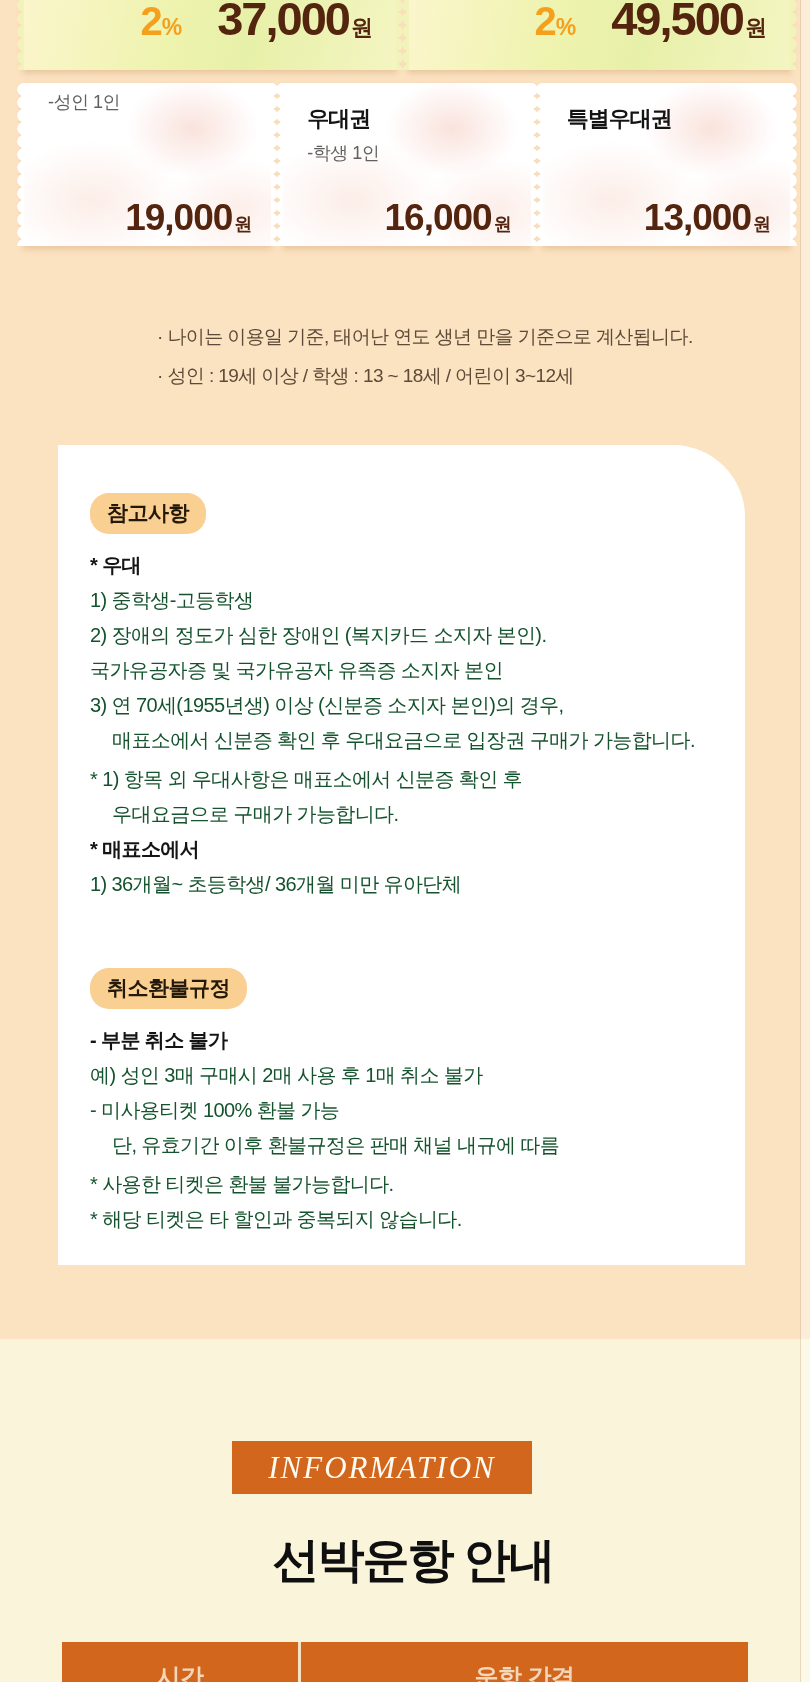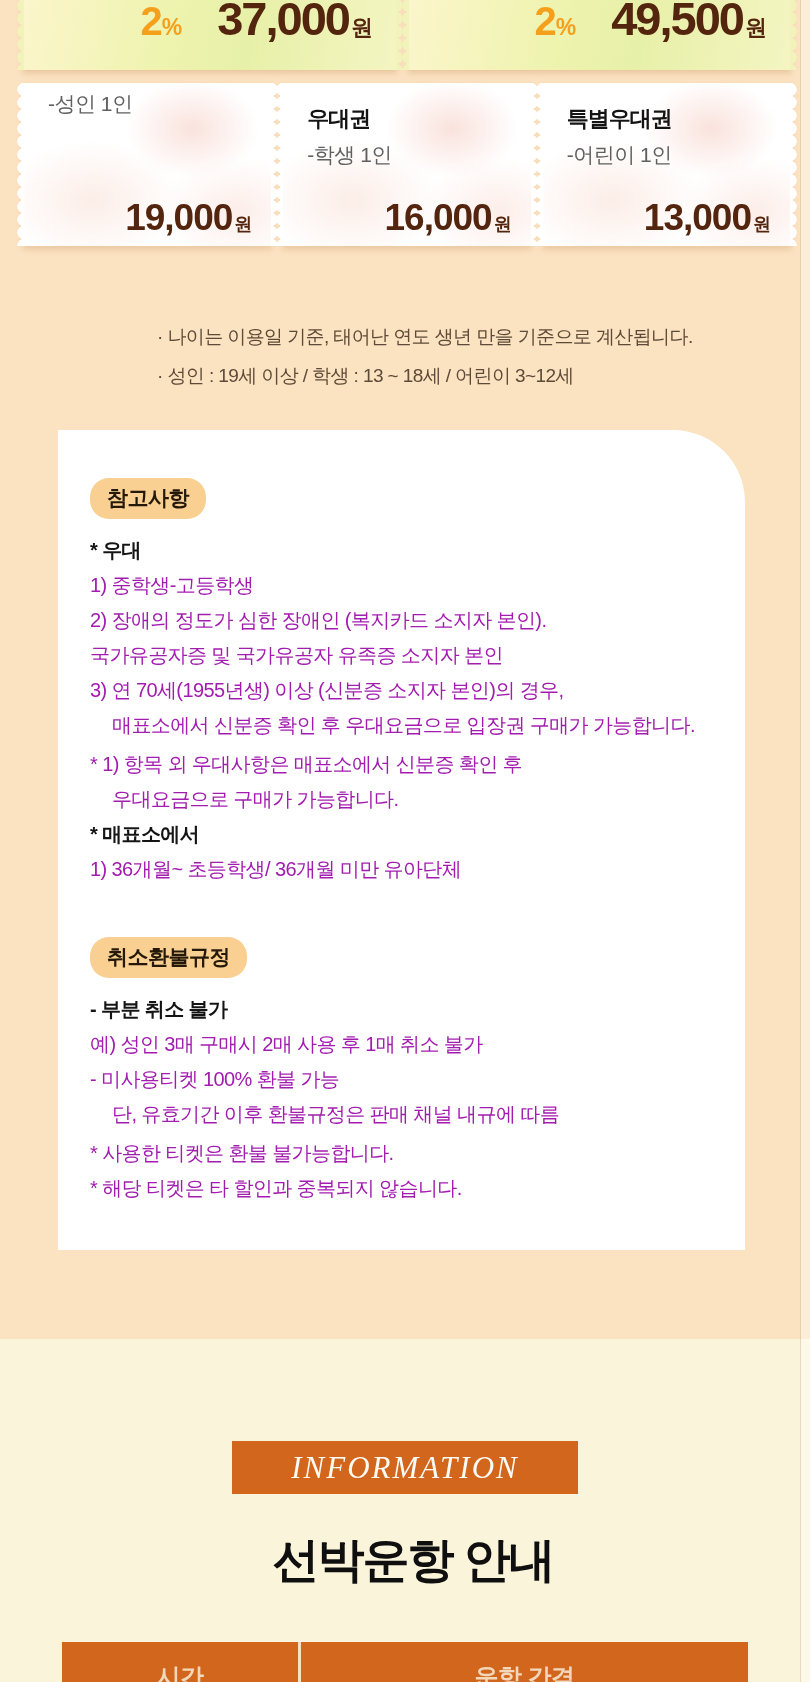--- a/index.html
+++ b/index.html
@@ -35,46 +35,46 @@
   .card{
     position:relative;flex:1;--c:#fff;
     background:
       radial-gradient(95px 70px at 68% 28%, rgba(244,198,186,.50), transparent 70%),
       radial-gradient(130px 85px at 28% 72%, rgba(247,210,196,.40), transparent 70%),
       radial-gradient(110px 75px at 86% 78%, rgba(249,216,205,.45), transparent 70%),
       #ffffff;
     box-shadow:0 3px 6px rgba(186,126,72,.28);
   }
   .card-title{margin:0;padding:21px 0 0 25px;font-size:22px;font-weight:bold;color:#141414;letter-spacing:-1px;}
-  .card-sub{margin:0;padding:7px 0 0 25px;font-size:21px;color:#606060;letter-spacing:-0.5px;}
+  .card-sub{margin:0;padding:7px 0 0 25px;font-size:18px;color:#606060;letter-spacing:-0.5px;}
   .card-price{position:absolute;right:20px;bottom:10px;display:flex;align-items:baseline;line-height:1;}
   .card-price .num{font-size:37px;font-weight:bold;color:#54250e;letter-spacing:-1px;}
   .card-price .cur{font-size:18px;font-weight:bold;color:#54250e;margin-left:2px;}
   
   .notes{position:absolute;left:142px;top:310px;font-size:19px;line-height:24px;color:#5e4a38;letter-spacing:-0.6px;}
   .notes p{margin:15px;}
   
   .info-card{
-    position:absolute;left:58px;top:430px;width:687px;height:820px;
+    position:absolute;left:58px;top:445px;width:687px;height:820px;
     background:#fff;border-radius:0 72px 0 0;box-sizing:border-box;
     padding:48px 30px 0 32px;
   }
   .badge{
     display:inline-block;background:#f9cf92;color:#241808;border-radius:19px;
     padding:6px 17px 7px;font-size:21px;font-weight:bold;letter-spacing:-0.5px;margin:0 0 20px;
   }
-  .badge2{margin-top:44px;font-family:Liberation Mono, monospace;}
-  .info-card p{margin:0 0 13px;font-size:20px;line-height:22px;color:#a21caf;letter-spacing:-0.6px;}
+  .badge2{margin-top:60px;font-family:Liberation Mono, monospace;}
+  .info-card p{margin:0 0 13px;font-size:20px;line-height:22px;color:#14532d;letter-spacing:-0.6px;}
   .info-card p.b{font-weight:bold;color:#141414;}
   .info-card p.ind{padding-left:22px;}
   .info-card p.gap{margin-top:17px;}
   
   .cream{position:absolute;left:0;top:1339px;width:810px;height:343px;background:#faf5da;}
   .banner{
-    position:absolute;left:232px;top:1441px;width:346px;height:53px;background:#d2661c;
+    position:absolute;left:232px;top:1441px;width:300px;height:53px;background:#d2661c;
     color:#fdfbf4;display:flex;align-items:center;justify-content:center;
     font-family:"Liberation Serif","DejaVu Serif",serif;font-style:italic;
     font-size:31px;letter-spacing:2px;
   }
   .ship-title{
     position:absolute;left:0;top:1521px;width:810px;text-align:center;margin:8px;
     font-size:47px;font-weight:bold;color:#0f0f0f;letter-spacing:-2px;
   }
   .ship-table{position:absolute;left:62px;top:1642px;width:686px;height:60px;background:#d2661c;display:flex;}
   .th{box-sizing:border-box;padding-top:19px;text-align:center;font-size:24px;font-weight:bold;color:#f2d7bb;letter-spacing:-0.5px;}
@@ -121,21 +121,20 @@
       <p class="card-sub">-학생 1인</p>
       <div class="card-price">
         <span class="num">16,000</span>
         <span class="cur">원</span>
       </div>
     </div>
     <div class="card">
       <span class="sc l"></span>
       <span class="sc r"></span>
       <p class="card-title">특별우대권</p>
-      <p class="card-sub">-어린이 1인</p>
       <div class="card-price">
         <span class="num">13,000</span>
         <span class="cur">원</span>
       </div>
     </div>
   </div>
 
   <div class="notes">
     <p>· 나이는 이용일 기준, 태어난 연도 생년 만을 기준으로 계산됩니다.</p>
     <p>· 성인 : 19세 이상 / 학생 : 13 ~ 18세 / 어린이 3~12세</p>

